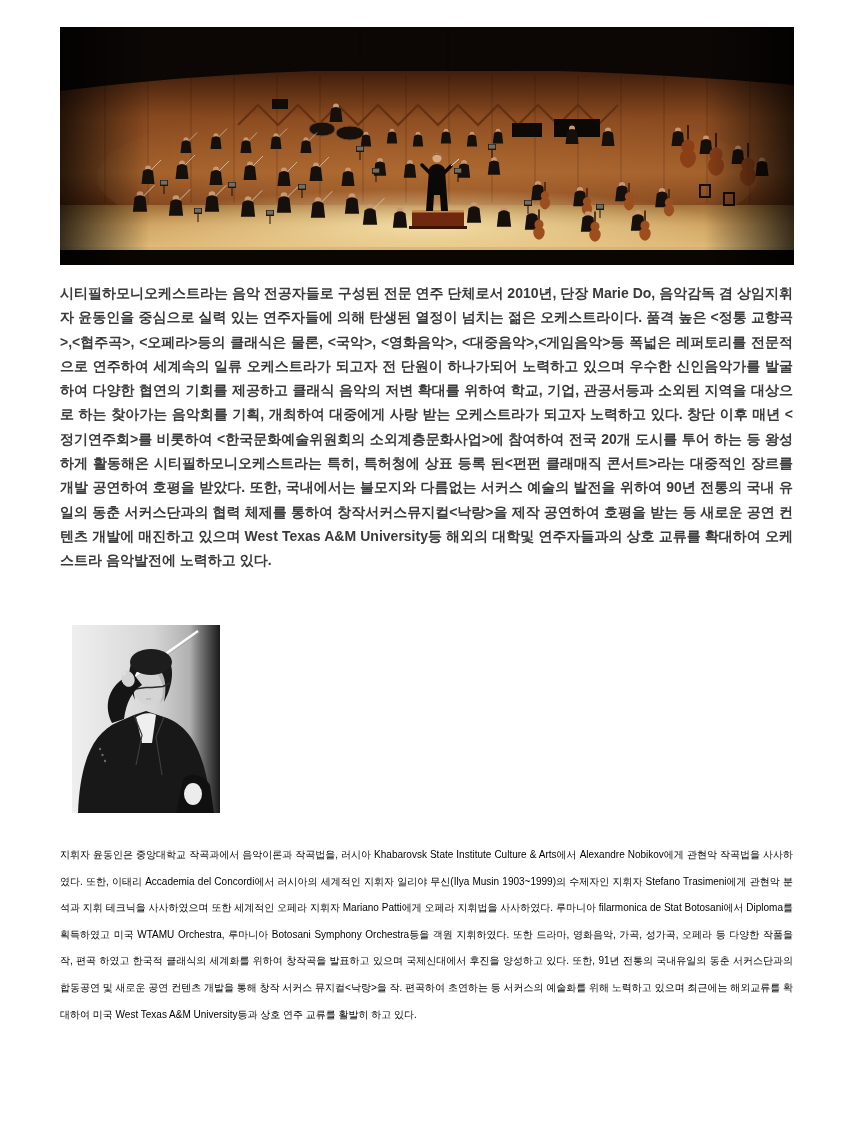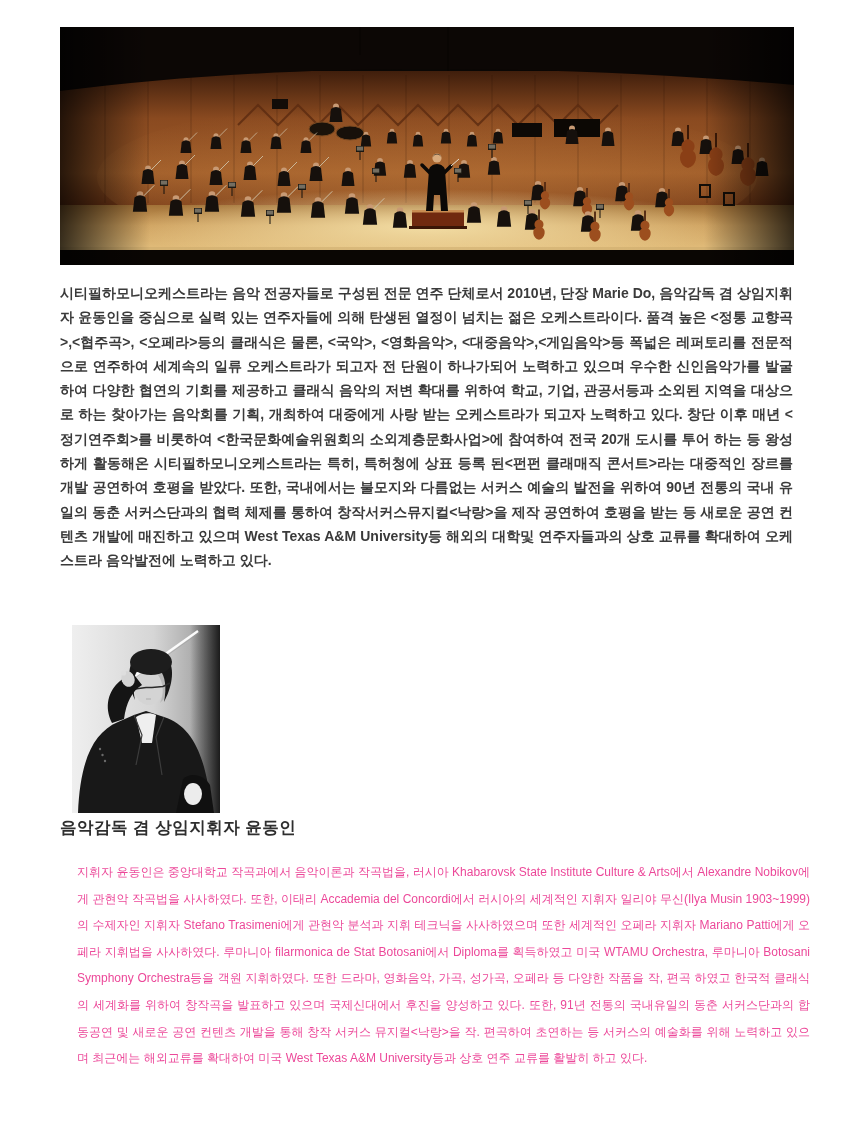--- a/index.html
+++ b/index.html
@@ -46,27 +46,27 @@
     margin:0;
     font-size:16.5px;
     font-weight:700;
     letter-spacing:0.5px;
     color:#2e2e2e;
   }
   .bio-paragraph{
     position:absolute;
     left:60px; top:842px;
     width:733px;
-    font-size:12px;
+    font-size:10px;
     line-height:26.6px;
     text-align:justify;
     word-break:normal;
     overflow-wrap:break-word;
-    color:#ec4899;
-    margin:17px;
+    color:#000000;
+    margin:0;
   }
 </style>
 </head>
 <body>
 
 <div class="page">
 
   <figure class="orchestra-photo" aria-label="색상 사진: 콘서트홀 무대 위에서 연주하는 시티필하모니오케스트라 전경">
     <svg viewBox="0 0 734 238" preserveAspectRatio="none">
       <defs>
@@ -391,16 +391,15 @@
 
       <path d="M40,98 C32,82 36,66 48,56 L60,47 L70,60 C60,66 54,78 52,94 Z" fill="#151515"></path>
       <ellipse cx="56" cy="54" rx="6.5" ry="8" fill="#d4d4d4" transform="rotate(-20 56 54)"></ellipse>
       <circle cx="51.5" cy="48" r="2.6" fill="#dedede"></circle>
 
       <path d="M104,188 L142,188 L138,160 C132,149 118,147 111,154 Z" fill="#101010"></path>
       <ellipse cx="121" cy="169" rx="9" ry="11" fill="#ececec"></ellipse>
     </svg>
   </figure>
 
-  <h2 class="conductor-heading">음악감독 겸 상임지휘자 윤동인</h2>
   <p class="bio-paragraph">지휘자 윤동인은 중앙대학교 작곡과에서 음악이론과 작곡법을, 러시아 Khabarovsk State Institute Culture &amp; Arts에서 Alexandre Nobikov에게 관현악 작곡법을 사사하였다. 또한, 이태리 Accademia del Concordi에서 러시아의 세계적인 지휘자 일리야 무신(Ilya Musin 1903~1999)의 수제자인 지휘자 Stefano Trasimeni에게 관현악 분석과 지휘 테크닉을 사사하였으며 또한 세계적인 오페라 지휘자 Mariano Patti에게 오페라 지휘법을 사사하였다. 루마니아 filarmonica de Stat Botosani에서 Diploma를 획득하였고 미국 WTAMU Orchestra, 루마니아 Botosani Symphony Orchestra등을 객원 지휘하였다. 또한 드라마, 영화음악, 가곡, 성가곡, 오페라 등 다양한 작품을 작, 편곡 하였고 한국적 클래식의 세계화를 위하여 창작곡을 발표하고 있으며 국제신대에서 후진을 양성하고 있다. 또한, 91년 전통의 국내유일의 동춘 서커스단과의 합동공연 및 새로운 공연 컨텐츠 개발을 통해 창작 서커스 뮤지컬&lt;낙랑&gt;을 작. 편곡하여 초연하는 등 서커스의 예술화를 위해 노력하고 있으며 최근에는 해외교류를 확대하여 미국 West Texas A&amp;M University등과 상호 연주 교류를 활발히 하고 있다.</p>
 
 </div>
 
 </body></html>

